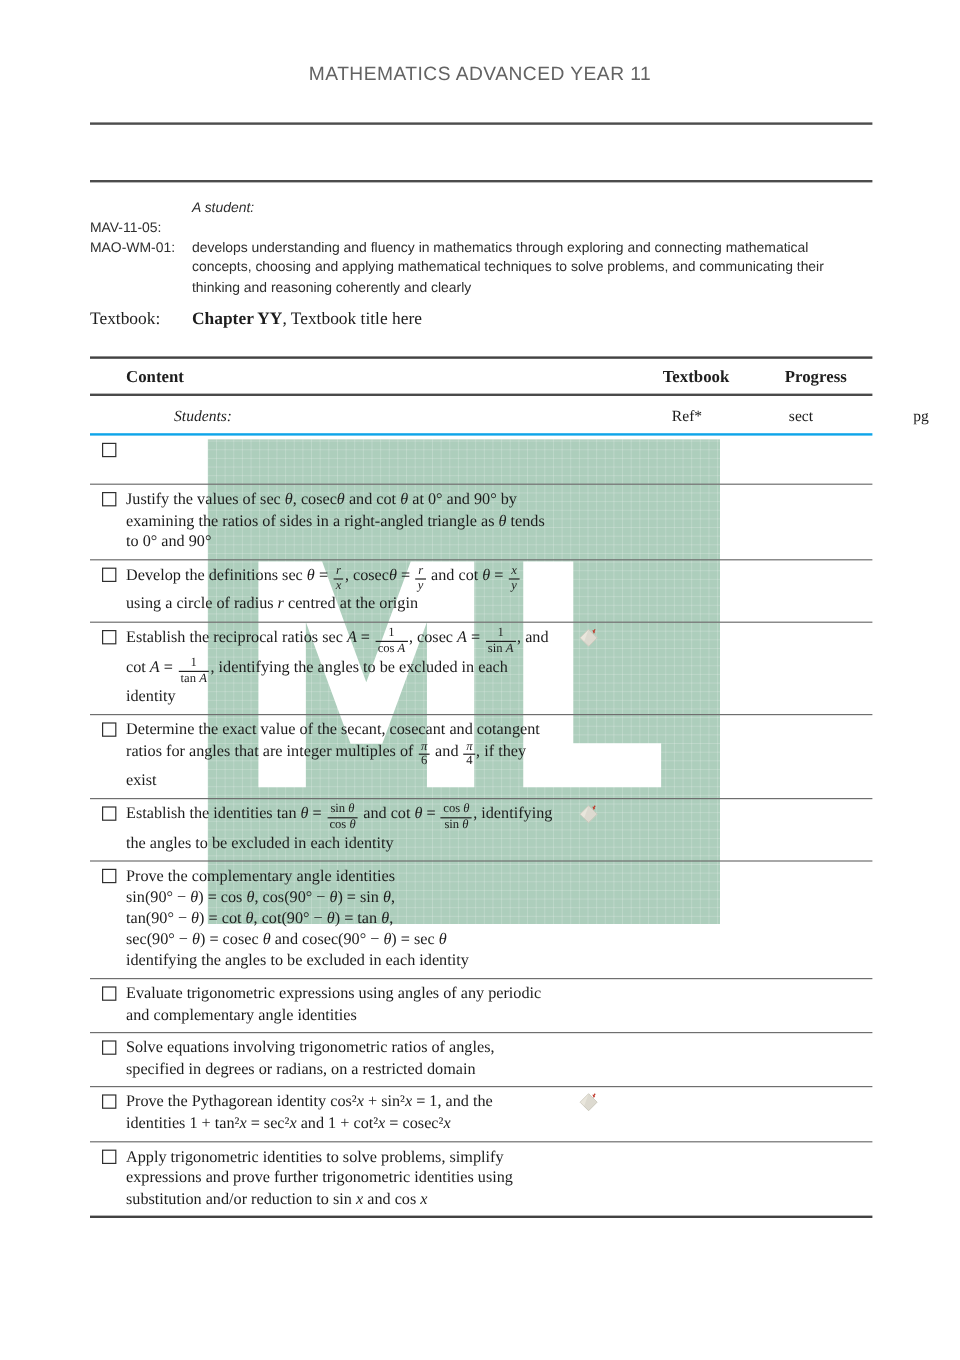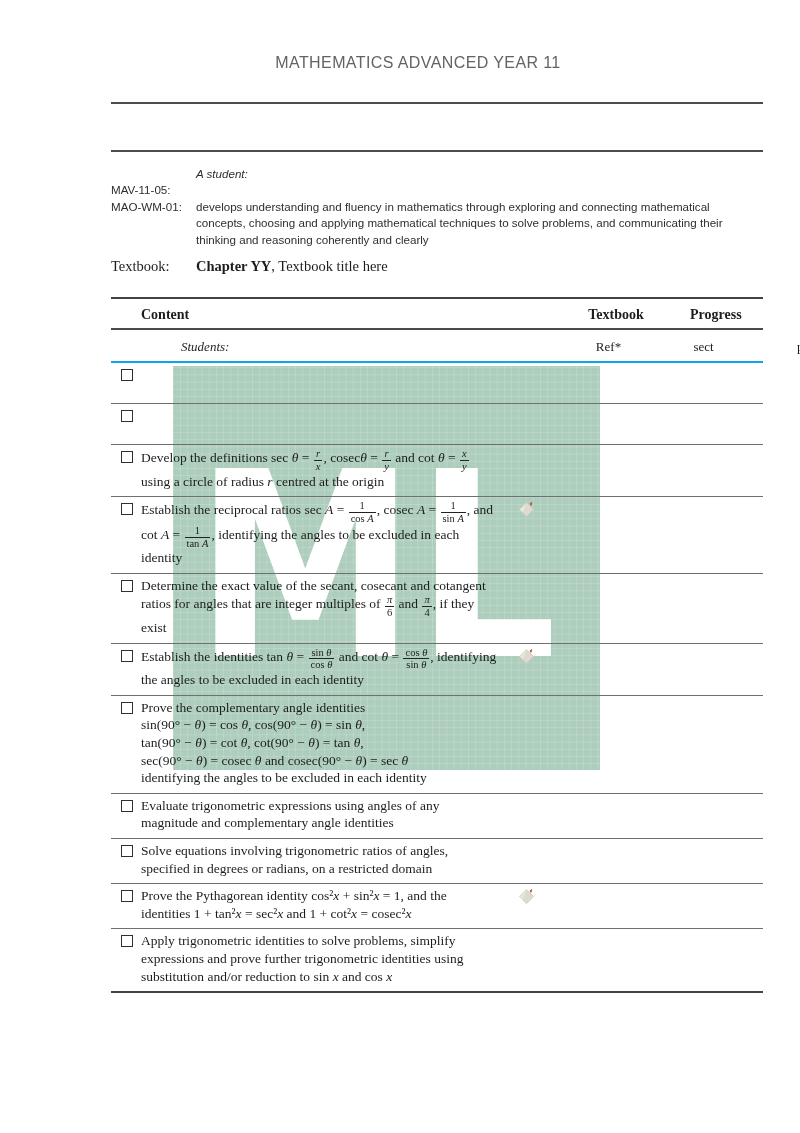--- a/index.html
+++ b/index.html
@@ -1,18 +1,18 @@
 <!DOCTYPE html>
 <html><head>
 <meta charset="utf-8">
 <style>
   html,body{margin:0;padding:0;background:#fff;}
   .page{position:relative;width:800px;height:1133px;background:#ffffff;overflow:hidden;
         font-family:"Liberation Serif", serif;color:#1d1d1d;}
-  .layer{position:absolute;inset:0;z-index:1;margin-left:36px;}
+  .layer{position:absolute;inset:0;z-index:1;}
   .wm{position:absolute;inset:0;z-index:0;}
 
   .top-title{position:absolute;top:54px;left:0;width:100%;text-align:center;
              font-family:"Liberation Sans", sans-serif;font-size:16px;letter-spacing:0.4px;color:#636363;}
 
   .rule{position:absolute;left:75px;width:652px;background:#4c4c4c;}
   .rule-a{top:102px;height:2px;}
   .rule-b{top:150px;height:2px;}
 
   .chapter{position:absolute;top:109px;left:75px;width:652px;
@@ -124,20 +124,21 @@
             </div>
             <div class="ref-cell"></div>
             <div></div>
             <div></div>
             <div></div>
           </div>
           <div class="trow brow">
             <div class="cb-cell">
               <span class="checkbox"></span>
             </div>
+            <div class="content-cell">Justify the values of sec <i>θ</i>, cosec<i>θ</i> and cot <i>θ</i> at 0° and 90° by examining the ratios of sides in a right-angled triangle as <i>θ</i> tends to 0° and 90°</div>
             <div class="ref-cell"></div>
             <div></div>
             <div></div>
             <div></div>
           </div>
           <div class="trow brow">
             <div class="cb-cell">
               <span class="checkbox"></span>
             </div>
             <div class="content-cell">Develop the definitions sec <i>θ</i> = <span class="frac"><span class="num"><i>r</i></span><span class="den"><i>x</i></span></span>, cosec<i>θ</i> = <span class="frac"><span class="num"><i>r</i></span><span class="den"><i>y</i></span></span> and cot <i>θ</i> = <span class="frac"><span class="num"><i>x</i></span><span class="den"><i>y</i></span></span> using a circle of radius <i>r</i> centred at the origin</div>
@@ -197,21 +198,21 @@
             <div class="content-cell">Prove the complementary angle identities<br>sin(90° − <i>θ</i>) = cos <i>θ</i>, cos(90° − <i>θ</i>) = sin <i>θ</i>,<br>tan(90° − <i>θ</i>) = cot <i>θ</i>, cot(90° − <i>θ</i>) = tan <i>θ</i>,<br>sec(90° − <i>θ</i>) = cosec <i>θ</i> and cosec(90° − <i>θ</i>) = sec <i>θ</i><br>identifying the angles to be excluded in each identity</div>
             <div class="ref-cell"></div>
             <div></div>
             <div></div>
             <div></div>
           </div>
           <div class="trow brow">
             <div class="cb-cell">
               <span class="checkbox"></span>
             </div>
-            <div class="content-cell">Evaluate trigonometric expressions using angles of any magnitude and complementary angle identities</div>
+            <div class="content-cell">Evaluate trigonometric expressions using angles of any periodic and complementary angle identities</div>
             <div class="ref-cell"></div>
             <div></div>
             <div></div>
             <div></div>
           </div>
           <div class="trow brow">
             <div class="cb-cell">
               <span class="checkbox"></span>
             </div>
             <div class="content-cell">Solve equations involving trigonometric ratios of angles, specified in degrees or radians, on a restricted domain</div>

